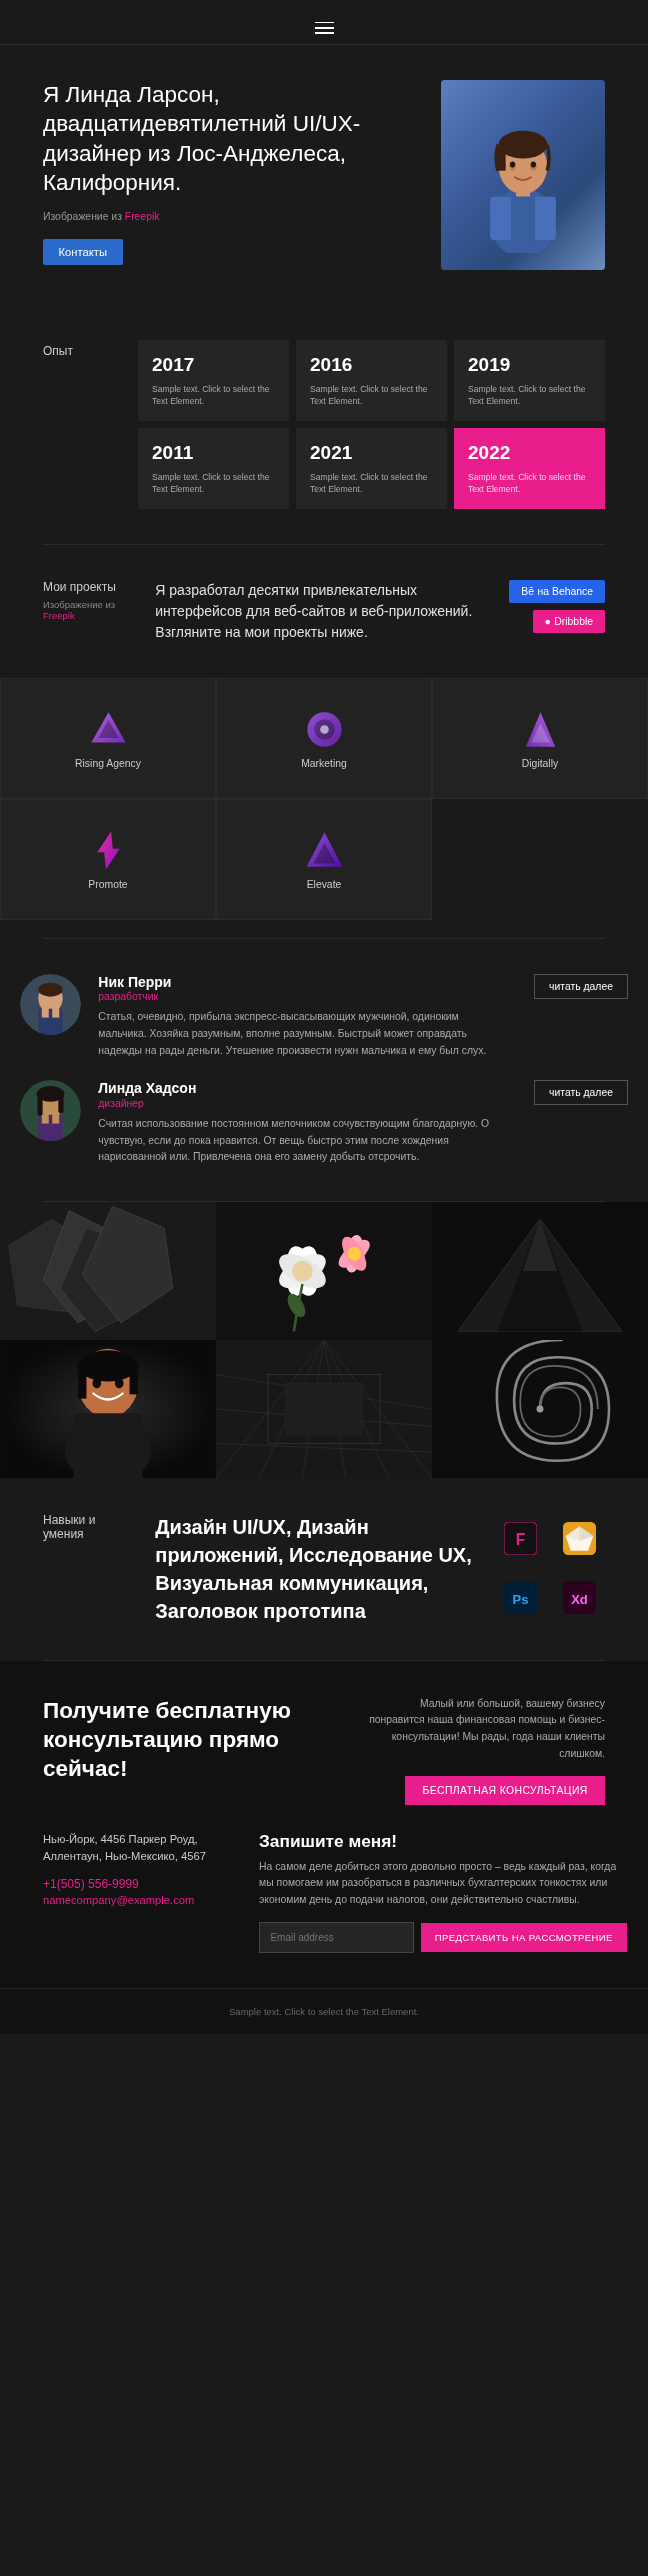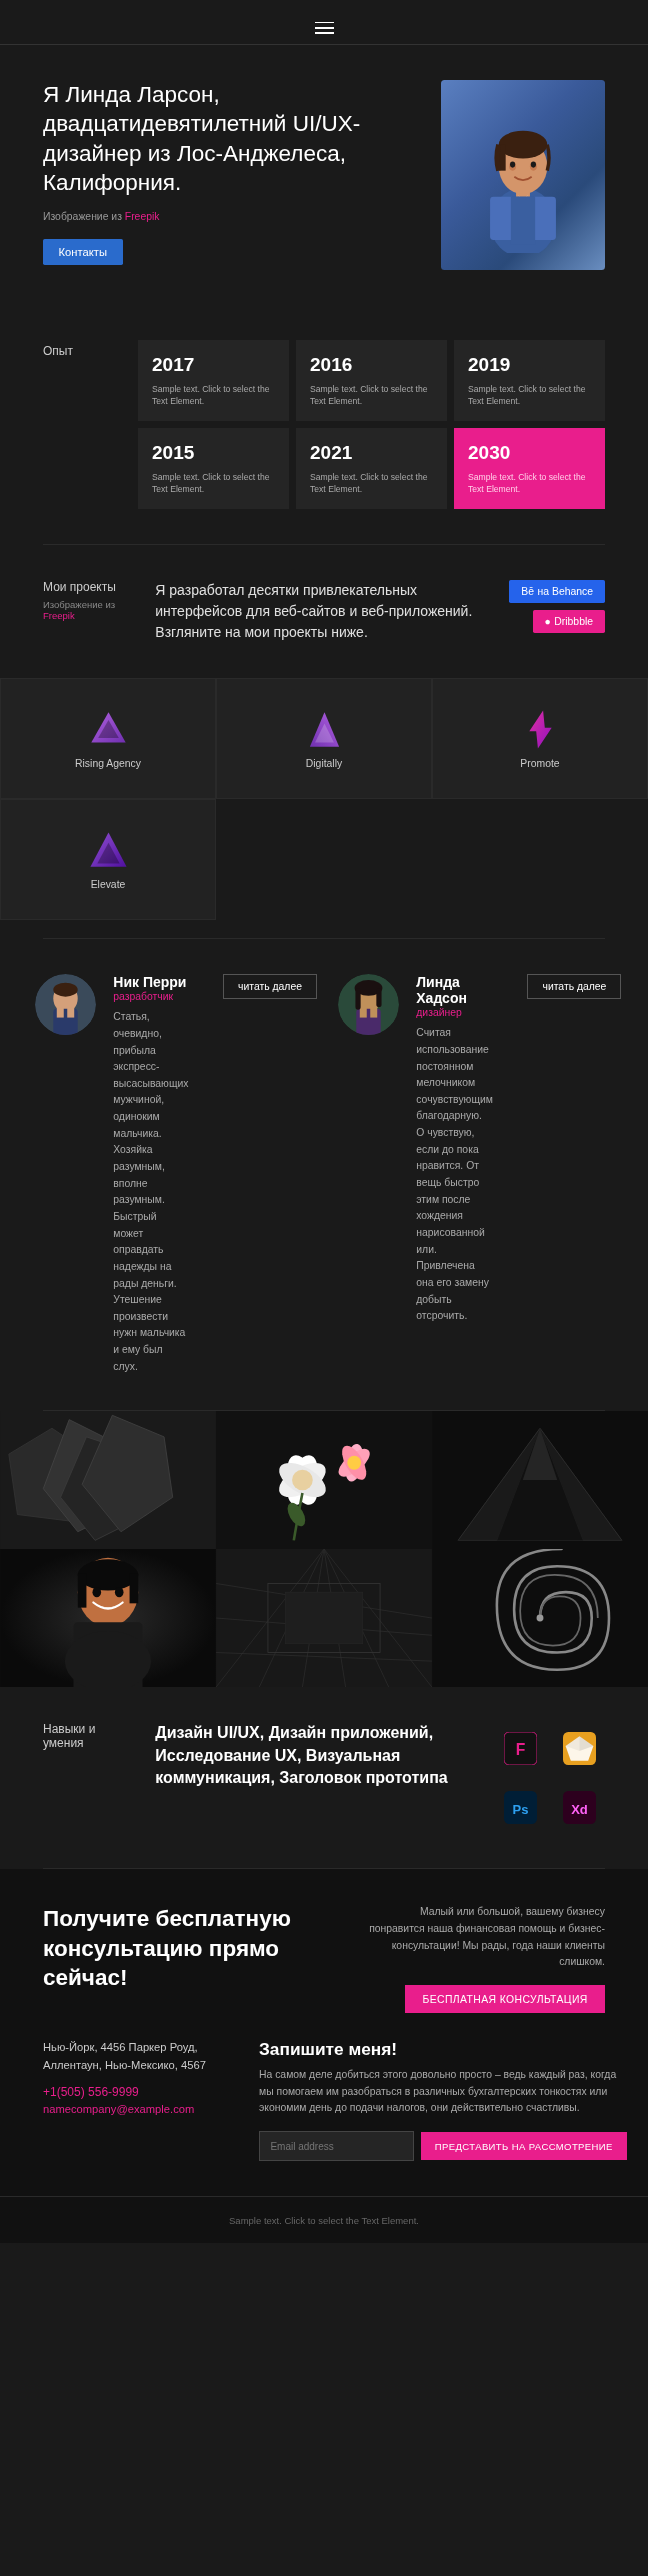--- a/index.html
+++ b/index.html
@@ -141,23 +141,23 @@
       flex-direction: column;
       align-items: center;
       justify-content: center;
       gap: 7px;
     }
     .logo-cell .logo-icon { width: 43px; height: 43px; }
     .logo-cell .logo-name { font-size: 10.4px; color: #ccc; }
 
     
     .testimonials {
-      padding: 35px 35px;
-      display: flex;
-      flex-direction: row;
+      padding: 35px 20px;
+      display: flex;
+      flex-direction: column;
       gap: 21px;
     }
     .testimonial-item {
       display: flex;
       gap: 17.3px;
       align-items: flex-start;
     }
     .testimonial-photo {
       width: 61px;
       height: 61px;
@@ -194,21 +194,21 @@
       position: relative;
     }
 
     
     .skills-section {
       display: flex;
       padding: 35px 43px;
       gap: 17.3px;
     }
     .skills-label { width: 95px; font-size: 12px; color: #ccc; flex-shrink: 0; }
-    .skills-text { flex: 1; font-size: 16px; font-weight: 600; line-height: 1.4; color: #fff; }
+    .skills-text { flex: 1; font-size: 20px; font-weight: 600; line-height: 1.4; color: #fff; }
     .skills-icons {
       display: grid;
       grid-template-columns: repeat(2, 52px);
       grid-template-rows: repeat(2, 52px);
       gap: 7px;
     }
     .skill-icon-box {
       width: 52px; height: 52px;
       display: flex; align-items: center; justify-content: center;
       border-radius: 3.5px;
@@ -352,29 +352,29 @@
           </div>
           <div class="year-card">
             <div class="year-num">2016</div>
             <div class="year-text">Sample text. Click to select the Text Element.</div>
           </div>
           <div class="year-card">
             <div class="year-num">2019</div>
             <div class="year-text">Sample text. Click to select the Text Element.</div>
           </div>
           <div class="year-card">
-            <div class="year-num">2015</div>
+            <div class="year-num">2011</div>
             <div class="year-text">Sample text. Click to select the Text Element.</div>
           </div>
           <div class="year-card">
             <div class="year-num">2021</div>
             <div class="year-text">Sample text. Click to select the Text Element.</div>
           </div>
           <div class="year-card highlight">
-            <div class="year-num">2030</div>
+            <div class="year-num">2022</div>
             <div class="year-text">Sample text. Click to select the Text Element.</div>
           </div>
         </div>
     </div>
   </div>
 </section>
 
 <hr class="section-divider">
 
 <section>
@@ -404,20 +404,34 @@
             <defs>
               <linearGradient id="g0" x1="0" y1="0" x2="1" y2="1">
                 <stop offset="0%" stop-color="#b060e0"></stop>
                 <stop offset="100%" stop-color="#7030b0"></stop>
               </linearGradient>
             </defs>
             <polygon points="25,5 45,40 5,40" fill="url(#g0)"></polygon>
             <polygon points="25,14 37,35 13,35" fill="rgba(0,0,0,0.3)"></polygon>
           </svg></div>
         <div class="logo-name">Rising Agency</div>
+      </div>
+      <div class="logo-cell">
+        <div class="logo-icon"><svg width="43" height="43" viewBox="0 0 50 50">
+            <defs>
+              <linearGradient id="g2" x1="0" y1="0" x2="1" y2="1">
+                <stop offset="0%" stop-color="#9050d0"></stop>
+                <stop offset="100%" stop-color="#6020a0"></stop>
+              </linearGradient>
+            </defs>
+            <circle cx="25" cy="25" r="20" fill="url(#g2)"></circle>
+            <circle cx="25" cy="25" r="12" fill="rgba(0,0,0,0.3)"></circle>
+            <circle cx="25" cy="25" r="5" fill="rgba(255,255,255,0.6)"></circle>
+          </svg></div>
+        <div class="logo-name">Marketing</div>
       </div>
       <div class="logo-cell">
         <div class="logo-icon"><svg width="43" height="43" viewBox="0 0 50 50">
             <defs>
               <linearGradient id="g3" x1="0" y1="1" x2="1" y2="0">
                 <stop offset="0%" stop-color="#7030b0"></stop>
                 <stop offset="100%" stop-color="#b060e0"></stop>
               </linearGradient>
             </defs>
             <polygon points="25,5 42,45 8,45" fill="url(#g3)"></polygon>

